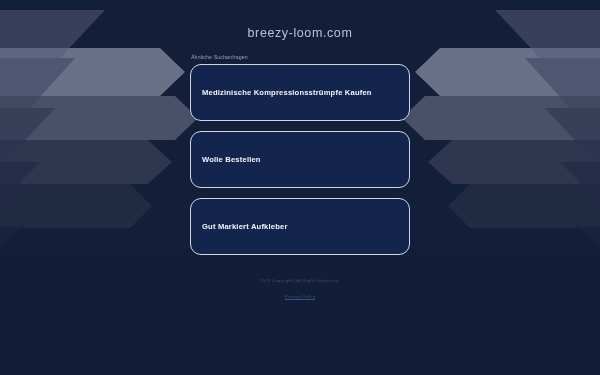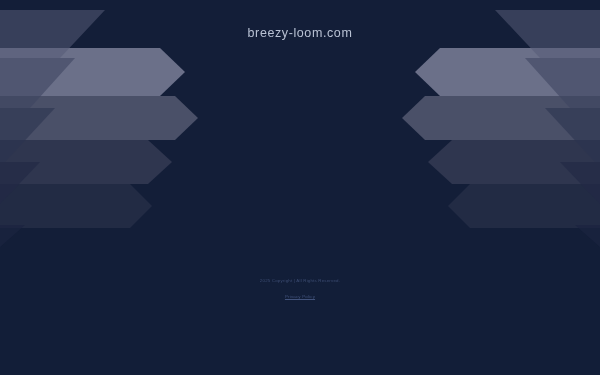--- a/index.html
+++ b/index.html
@@ -151,19 +151,36 @@
     </g>
 
     <rect x="0" y="250" width="600" height="125" fill="#131e38" opacity="0.85"></rect>
   </svg>
 </div>
 
 <div class="page">
 
   <div class="domain-title">breezy-loom.com</div>
 
+  <div class="results-wrap">
+
+    <div class="related-label">Ähnliche Suchanfragen</div>
+
+    <a class="result-link" href="#">
+      <span class="label">Medizinische Kompressionsstrümpfe Kaufen</span>
+    </a>
+
+    <a class="result-link" href="#">
+      <span class="label">Wolle Bestellen</span>
+    </a>
+
+    <a class="result-link" href="#">
+      <span class="label">Gut Markiert Aufkleber</span>
+    </a>
+
+  </div>
 
   <div class="footer">
     <div class="copyright">2025 Copyright | All Rights Reserved.</div>
     <a class="privacy-link" href="#">Privacy Policy</a>
   </div>
 
 </div>
 
 </body></html>

